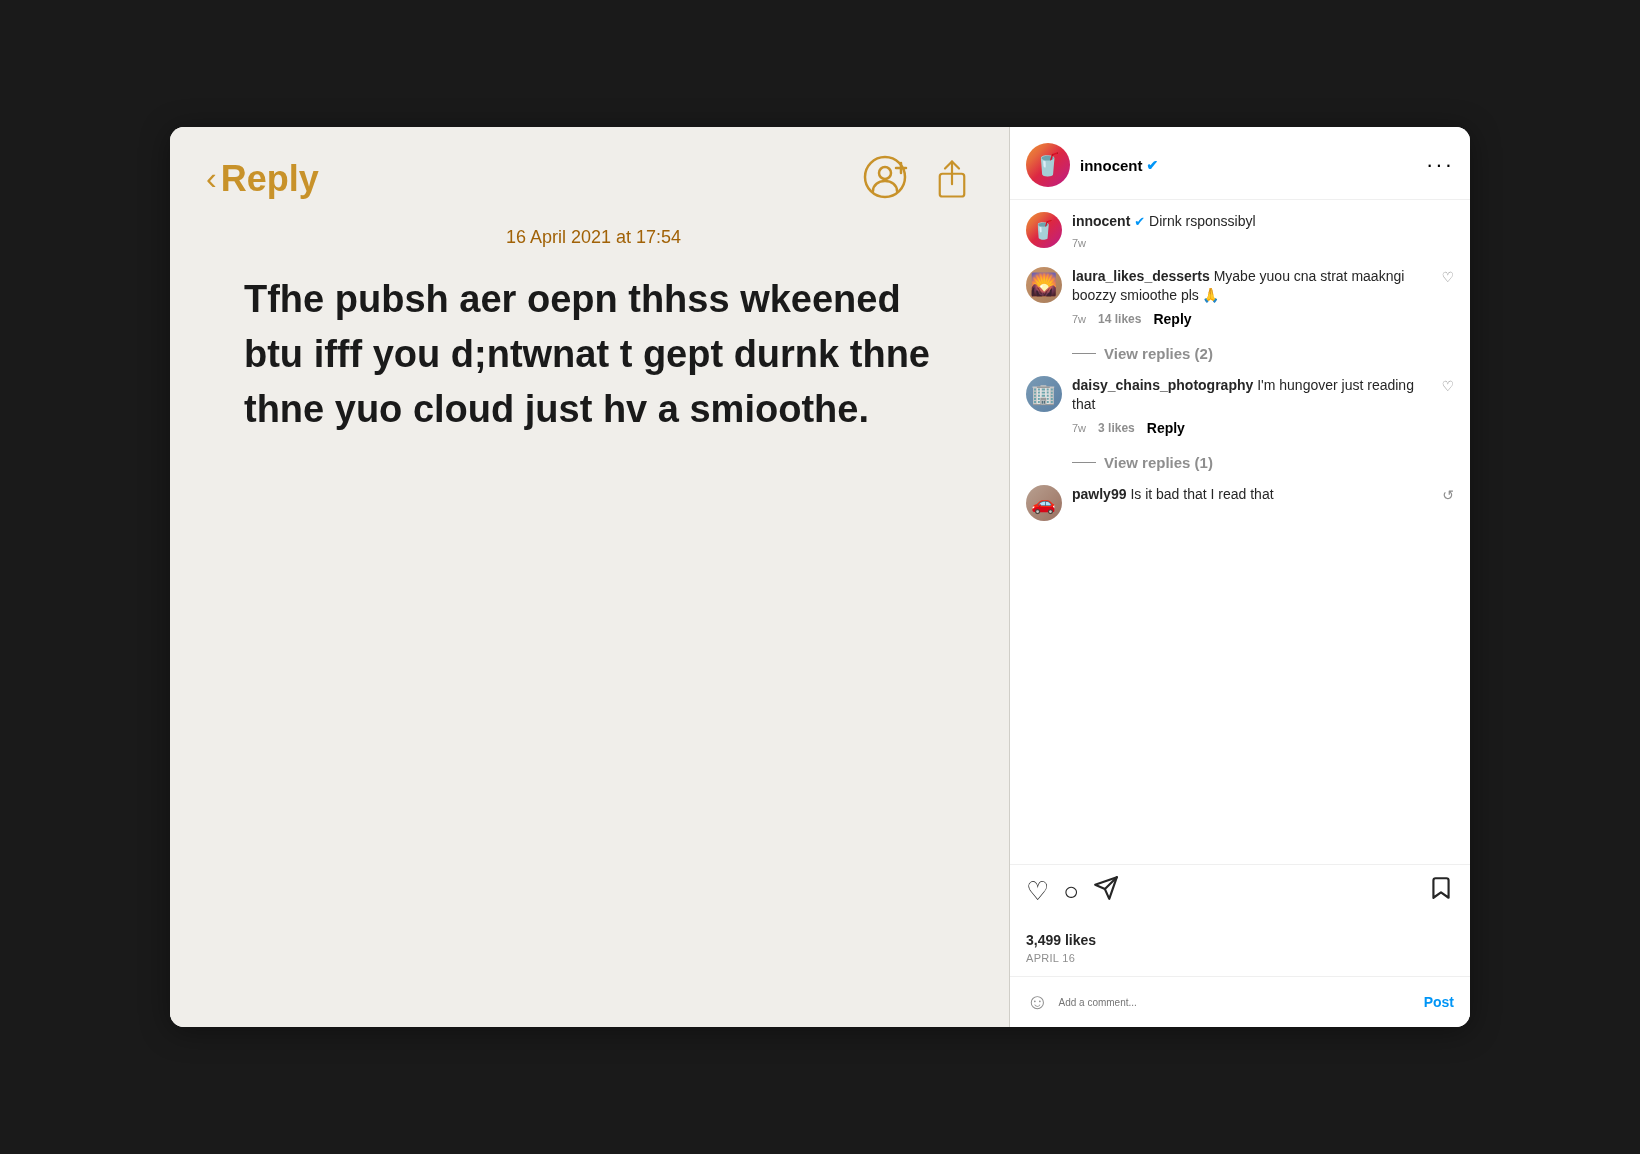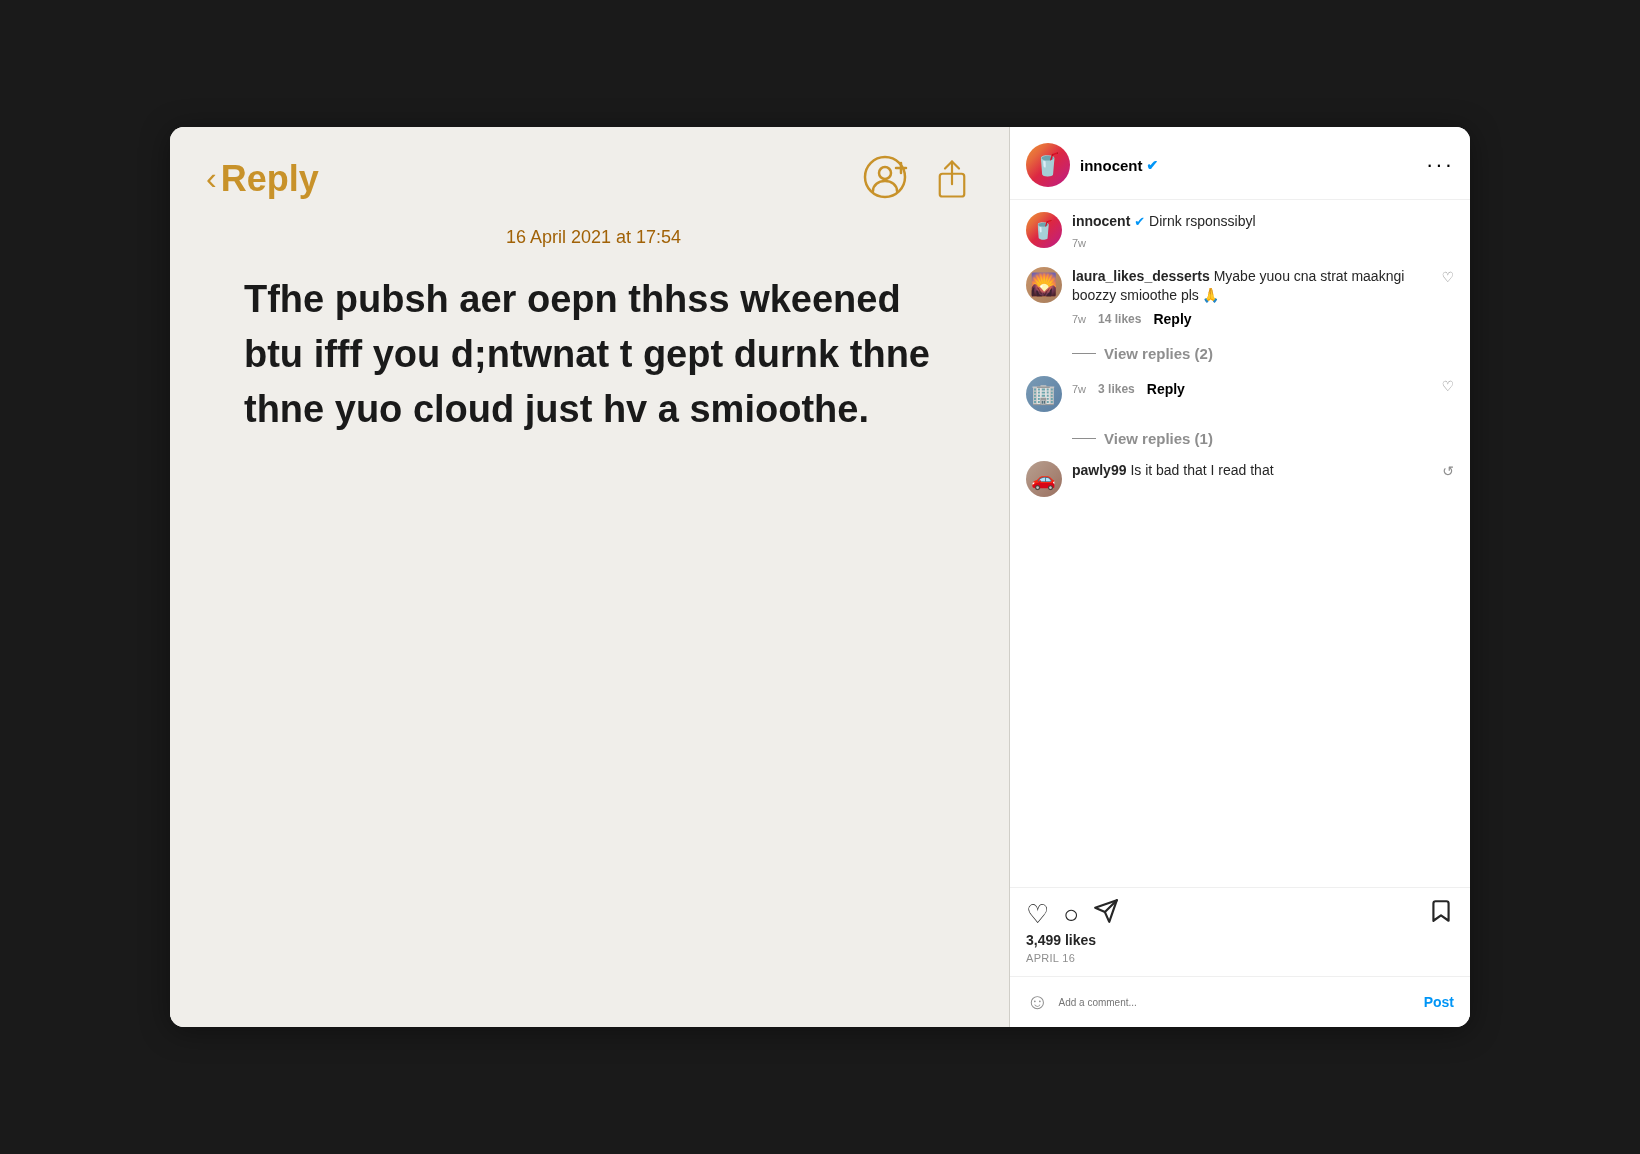--- a/index.html
+++ b/index.html
@@ -242,21 +242,21 @@
     .ig-save-icon {
       margin-left: auto;
       font-size: 26px;
       cursor: pointer;
       color: #262626;
     }
     .ig-likes {
       font-weight: 700;
       font-size: 14px;
       color: #262626;
-      margin-top: 1px;
+      margin-top: 24px;
     }
     .ig-post-date {
       font-size: 11px;
       color: #8e8e8e;
       text-transform: uppercase;
       letter-spacing: 0.3px;
       margin-top: 4px;
       margin-bottom: 6px;
     }
     .ig-add-comment {
@@ -373,20 +373,24 @@
       <div class="ig-view-replies">
         <div class="ig-view-replies-line"></div>
         <span class="ig-view-replies-text">View replies (2)</span>
       </div>
 
       <div class="ig-comment">
         <div class="ig-comment-avatar avatar-daisy" style="background: linear-gradient(135deg, #7a9bb5, #5b7fa3); overflow:hidden;">
           <span style="font-size:20px;">🏢</span>
         </div>
         <div class="ig-comment-body">
+          <div class="ig-comment-text">
+            <span class="ig-comment-user">daisy_chains_photography</span>
+            <span> I'm hungover just reading that</span>
+          </div>
           <div class="ig-comment-meta">
             <span class="ig-comment-time">7w</span>
             <span class="ig-comment-likes">3 likes</span>
             <span class="ig-comment-reply">Reply</span>
           </div>
         </div>
         <span class="ig-comment-heart" style="font-size:14px; color:#8e8e8e; margin-top:2px;">♡</span>
       </div>
       <div class="ig-view-replies">
         <div class="ig-view-replies-line"></div>

